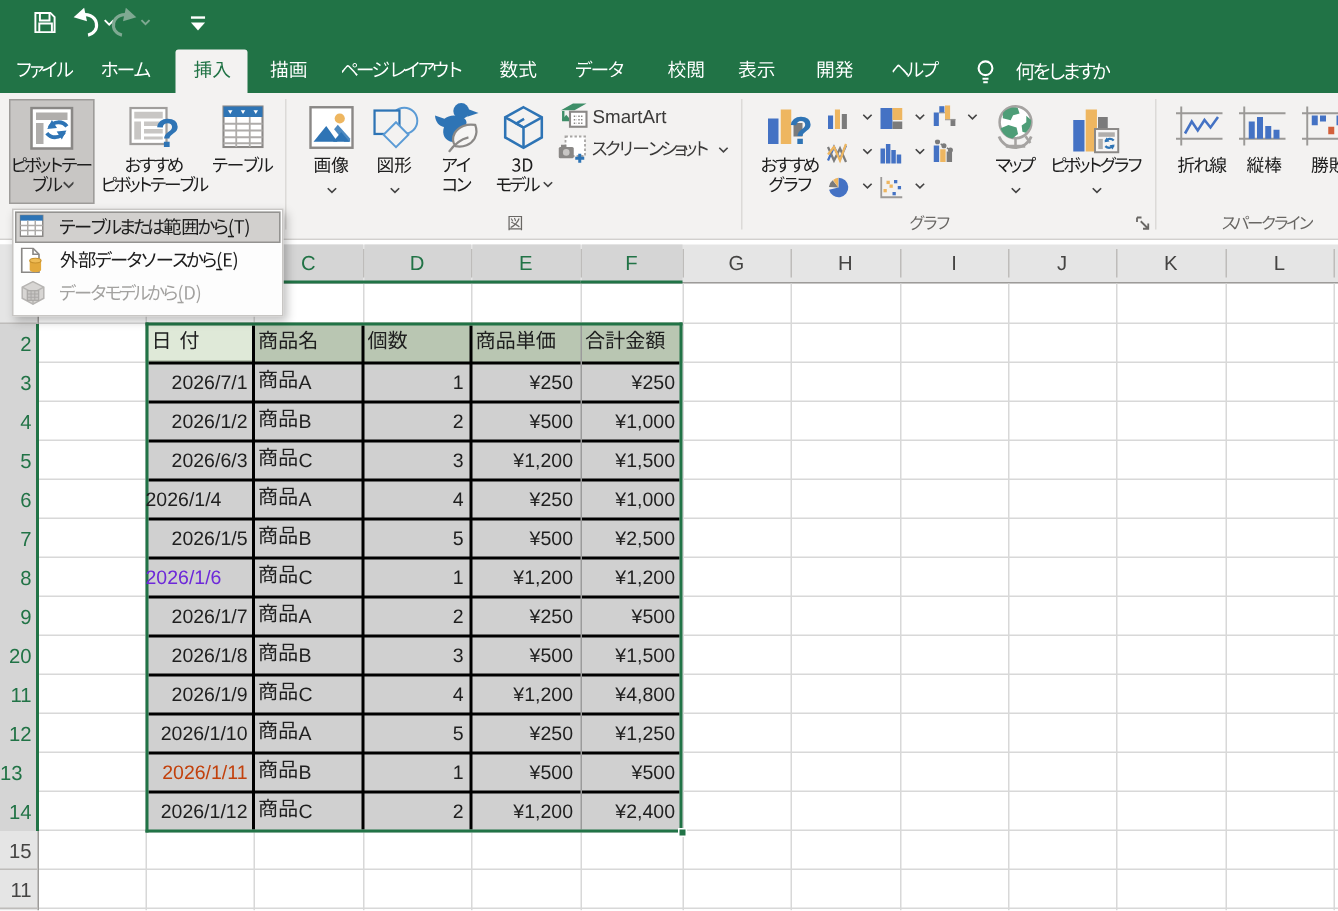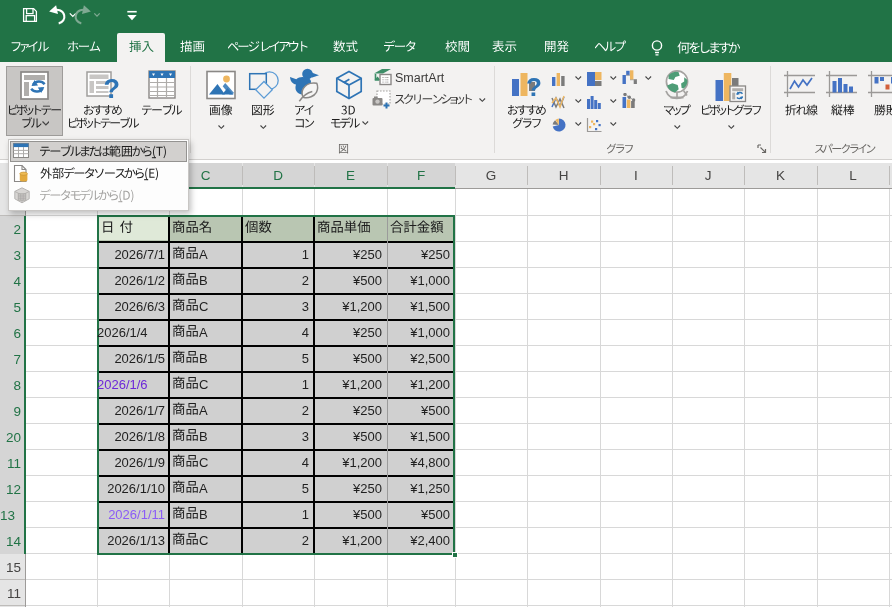--- a/index.html
+++ b/index.html
@@ -358,36 +358,36 @@
         </g>
         <g transform="translate(13.4,11.79) scale(0.0134,-0.0134)">
           <path d="M302 726H701V536H302ZM229 797V464H778V797ZM83 357V-80H155V-26H364V-71H439V357ZM155 47V286H364V47ZM549 357V-80H621V-26H849V-74H925V357ZM621 47V286H849V47Z"></path>
         </g>
       </svg>
     </div>
     <div style="position:absolute;left:199px;top:481px;width:20px;text-align:left;font:400 13px 'Liberation Sans',sans-serif;color:#1f1f1f;white-space:pre">A</div>
     <div style="position:absolute;left:242px;top:481px;width:67px;text-align:right;font:400 13px 'Liberation Sans',sans-serif;color:#1f1f1f;white-space:pre">5</div>
     <div style="position:absolute;left:314px;top:481px;width:68px;text-align:right;font:400 13px 'Liberation Sans',sans-serif;color:#1f1f1f;white-space:pre">¥250</div>
     <div style="position:absolute;left:387px;top:481px;width:63px;text-align:right;font:400 13px 'Liberation Sans',sans-serif;color:#1f1f1f;white-space:pre">¥1,250</div>
-    <div style="position:absolute;left:97px;top:507px;width:68px;text-align:right;font:400 13px 'Liberation Sans',sans-serif;color:#8b5cf6;white-space:pre">2026/1/11</div>
+    <div style="position:absolute;left:97px;top:507px;width:68px;text-align:right;font:400 13px 'Liberation Sans',sans-serif;color:#c2410c;white-space:pre">2026/1/11</div>
     <div style="position:absolute;left:172px;top:506px;width:28px;height:17px">
       <svg width="28" height="17" viewBox="0 0 28 17" style="position:absolute;left:0;top:0;fill:#1f1f1f">
         <g transform="translate(0.0,11.79) scale(0.0134,-0.0134)">
           <path d="M111 570V-79H183V504H361C352 411 315 365 189 339C202 327 219 302 225 286C373 321 417 384 430 504H549V404C549 342 566 325 637 325C651 325 726 325 741 325C794 325 812 346 819 426C801 430 774 439 761 449C758 390 754 383 733 383C717 383 657 383 645 383C619 383 616 386 616 405V504H826V13C826 -2 822 -7 804 -8C786 -9 726 -9 660 -7C671 -27 682 -60 686 -80C768 -80 824 -79 857 -67C889 -55 899 -31 899 13V570H686C705 600 725 638 744 676H934V745H535V840H458V745H69V676H262C280 644 298 602 308 570ZM342 676H656C642 642 621 599 604 570H390C381 600 362 641 342 676ZM382 215H626V87H382ZM314 274V-34H382V28H695V274Z"></path>
         </g>
         <g transform="translate(13.4,11.79) scale(0.0134,-0.0134)">
           <path d="M302 726H701V536H302ZM229 797V464H778V797ZM83 357V-80H155V-26H364V-71H439V357ZM155 47V286H364V47ZM549 357V-80H621V-26H849V-74H925V357ZM621 47V286H849V47Z"></path>
         </g>
       </svg>
     </div>
     <div style="position:absolute;left:199px;top:507px;width:20px;text-align:left;font:400 13px 'Liberation Sans',sans-serif;color:#1f1f1f;white-space:pre">B</div>
     <div style="position:absolute;left:242px;top:507px;width:67px;text-align:right;font:400 13px 'Liberation Sans',sans-serif;color:#1f1f1f;white-space:pre">1</div>
     <div style="position:absolute;left:314px;top:507px;width:68px;text-align:right;font:400 13px 'Liberation Sans',sans-serif;color:#1f1f1f;white-space:pre">¥500</div>
     <div style="position:absolute;left:387px;top:507px;width:63px;text-align:right;font:400 13px 'Liberation Sans',sans-serif;color:#1f1f1f;white-space:pre">¥500</div>
-    <div style="position:absolute;left:97px;top:533px;width:68px;text-align:right;font:400 13px 'Liberation Sans',sans-serif;color:#1f1f1f;white-space:pre">2026/1/13</div>
+    <div style="position:absolute;left:97px;top:533px;width:68px;text-align:right;font:400 13px 'Liberation Sans',sans-serif;color:#1f1f1f;white-space:pre">2026/1/12</div>
     <div style="position:absolute;left:172px;top:532px;width:28px;height:17px">
       <svg width="28" height="17" viewBox="0 0 28 17" style="position:absolute;left:0;top:0;fill:#1f1f1f">
         <g transform="translate(0.0,11.79) scale(0.0134,-0.0134)">
           <path d="M111 570V-79H183V504H361C352 411 315 365 189 339C202 327 219 302 225 286C373 321 417 384 430 504H549V404C549 342 566 325 637 325C651 325 726 325 741 325C794 325 812 346 819 426C801 430 774 439 761 449C758 390 754 383 733 383C717 383 657 383 645 383C619 383 616 386 616 405V504H826V13C826 -2 822 -7 804 -8C786 -9 726 -9 660 -7C671 -27 682 -60 686 -80C768 -80 824 -79 857 -67C889 -55 899 -31 899 13V570H686C705 600 725 638 744 676H934V745H535V840H458V745H69V676H262C280 644 298 602 308 570ZM342 676H656C642 642 621 599 604 570H390C381 600 362 641 342 676ZM382 215H626V87H382ZM314 274V-34H382V28H695V274Z"></path>
         </g>
         <g transform="translate(13.4,11.79) scale(0.0134,-0.0134)">
           <path d="M302 726H701V536H302ZM229 797V464H778V797ZM83 357V-80H155V-26H364V-71H439V357ZM155 47V286H364V47ZM549 357V-80H621V-26H849V-74H925V357ZM621 47V286H849V47Z"></path>
         </g>
       </svg>
     </div>

